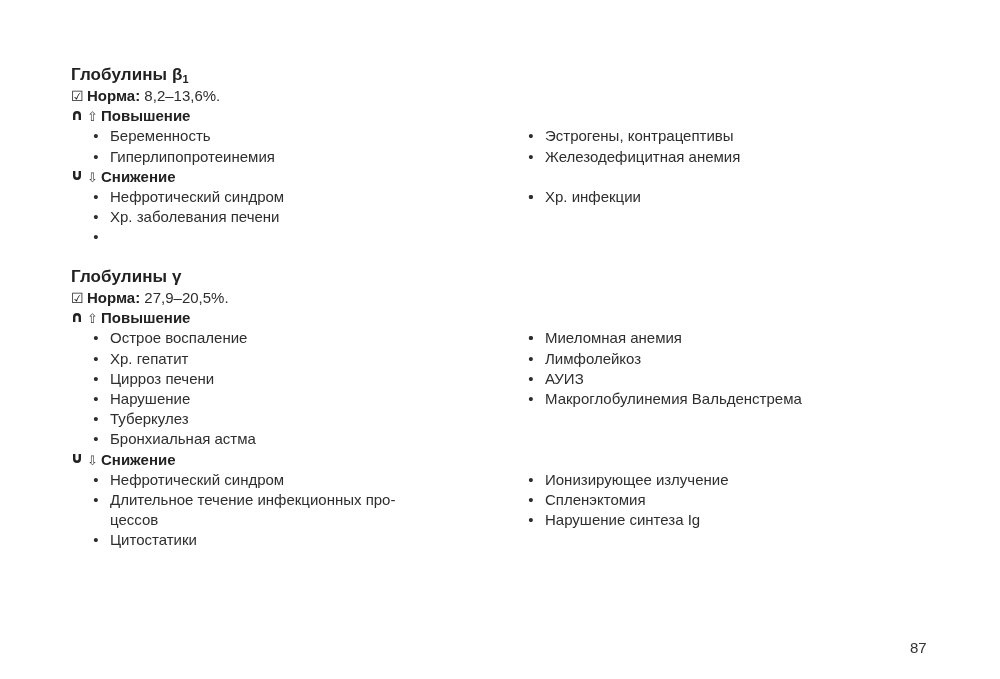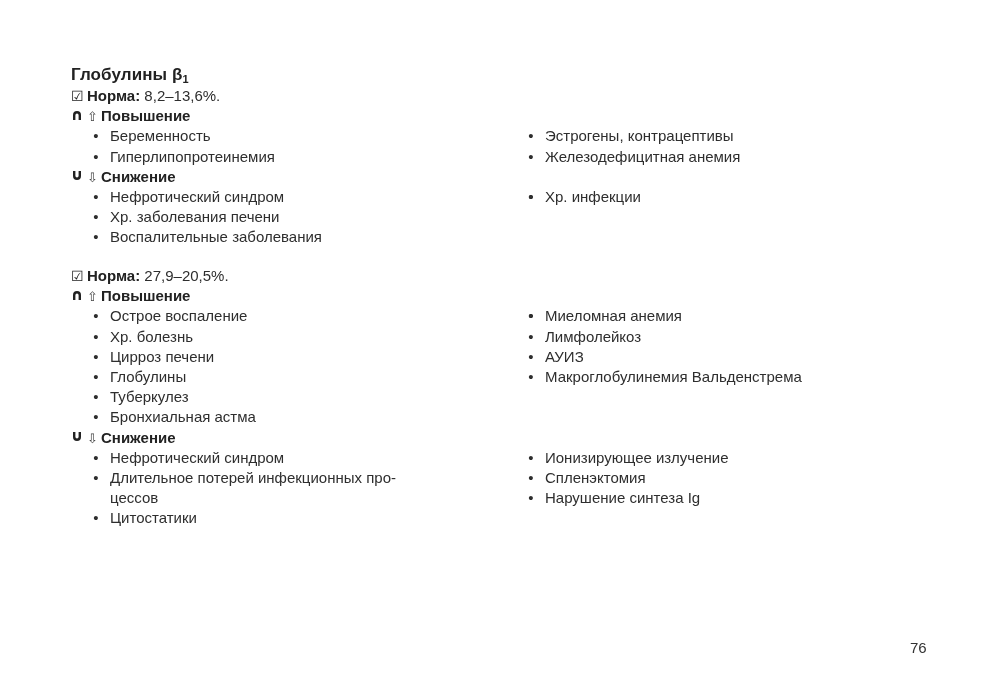--- a/index.html
+++ b/index.html
@@ -124,46 +124,47 @@
       <span class="icon">
         <svg width="12" height="12" viewBox="0 0 12 12">
             <path d="M2 1 V6 A4 4 0 0 0 10 6 V1 H7.6 V5.8 A1.6 1.6 0 0 1 4.4 5.8 V1 Z" fill="#222"></path>
           </svg>
       </span><span class="arrow">⇩</span><b>Снижение</b>
     </div>
     <div class="cols" style="height:60.6px;">
       <div class="col-left">
         <div class="item"><span class="bullet">•</span><span>Нефротический синдром</span></div>
         <div class="item"><span class="bullet">•</span><span>Хр. заболевания печени</span></div>
-        <div class="item"><span class="bullet">•</span><span>Воспалительные заболевания</span></div>
+        <div class="item"><span class="bullet">•</span></div>
       </div>
       <div class="col-right">
         <div class="item"><span class="bullet">•</span></div>
         <div class="item"><span class="bullet">•</span><span>Хр. инфекции</span></div>
       </div>
     </div>
   </div>
 
   <div class="section" style="top:251px;">
+    <div class="section-title">Глобулины γ</div>
     <div class="line">
       <span class="icon">☑</span><b>Норма:</b><span> 27,9–20,5%.</span>
     </div>
     <div class="line">
       <span class="icon">
         <svg width="12" height="12" viewBox="0 0 12 12">
             <path d="M2 11 V6 A4 4 0 0 1 10 6 V11 H7.6 V6.2 A1.6 1.6 0 0 0 4.4 6.2 V11 Z" fill="#222"></path>
           </svg>
       </span><span class="arrow">⇧</span><b>Повышение</b>
     </div>
     <div class="cols" style="height:121.2px;">
       <div class="col-left">
         <div class="item"><span class="bullet">•</span><span>Острое воспаление</span></div>
-        <div class="item"><span class="bullet">•</span><span>Хр. болезнь</span></div>
+        <div class="item"><span class="bullet">•</span><span>Хр. гепатит</span></div>
         <div class="item"><span class="bullet">•</span><span>Цирроз печени</span></div>
-        <div class="item"><span class="bullet">•</span><span>Глобулины</span></div>
+        <div class="item"><span class="bullet">•</span><span>Нарушение</span></div>
         <div class="item"><span class="bullet">•</span><span>Туберкулез</span></div>
         <div class="item"><span class="bullet">•</span><span>Бронхиальная астма</span></div>
       </div>
       <div class="col-right">
         <div class="item"><span class="bullet">•</span></div>
         <div class="item"><span class="bullet">•</span><span>Миеломная анемия</span></div>
         <div class="item"><span class="bullet">•</span><span>Лимфолейкоз</span></div>
         <div class="item"><span class="bullet">•</span><span>АУИЗ</span></div>
         <div class="item"><span class="bullet">•</span><span>Макроглобулинемия Вальденстрема</span></div>
       </div>
@@ -171,26 +172,26 @@
     <div class="line">
       <span class="icon">
         <svg width="12" height="12" viewBox="0 0 12 12">
             <path d="M2 1 V6 A4 4 0 0 0 10 6 V1 H7.6 V5.8 A1.6 1.6 0 0 1 4.4 5.8 V1 Z" fill="#222"></path>
           </svg>
       </span><span class="arrow">⇩</span><b>Снижение</b>
     </div>
     <div class="cols" style="height:80.8px;">
       <div class="col-left">
         <div class="item"><span class="bullet">•</span><span>Нефротический синдром</span></div>
-        <div class="item"><span class="bullet">•</span><span>Длительное потерей инфекционных про-</span></div>
+        <div class="item"><span class="bullet">•</span><span>Длительное течение инфекционных про-</span></div>
         <div class="item"><span>цессов</span></div>
         <div class="item"><span class="bullet">•</span><span>Цитостатики</span></div>
       </div>
       <div class="col-right">
         <div class="item"><span class="bullet">•</span><span>Ионизирующее излучение</span></div>
         <div class="item"><span class="bullet">•</span><span>Спленэктомия</span></div>
         <div class="item"><span class="bullet">•</span><span>Нарушение синтеза Ig</span></div>
       </div>
     </div>
   </div>
 
-  <div class="page-number">76</div>
+  <div class="page-number">87</div>
 </div>
 
 </body></html>

